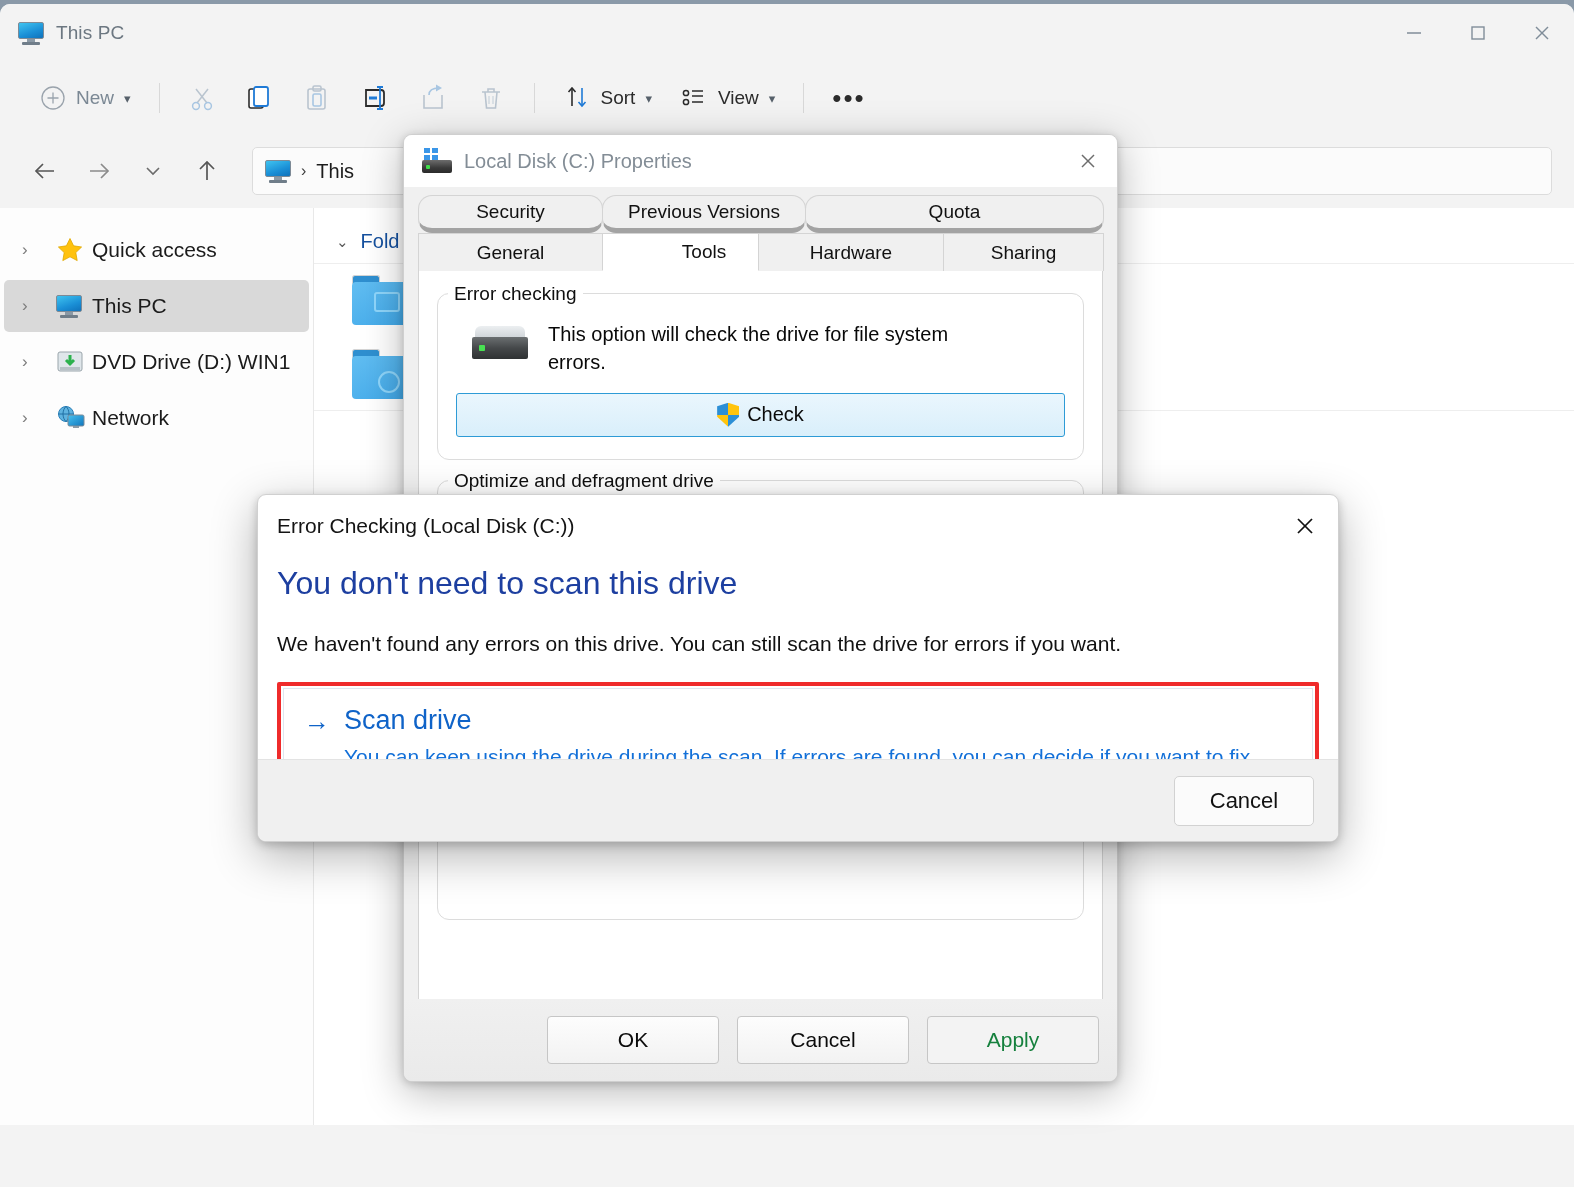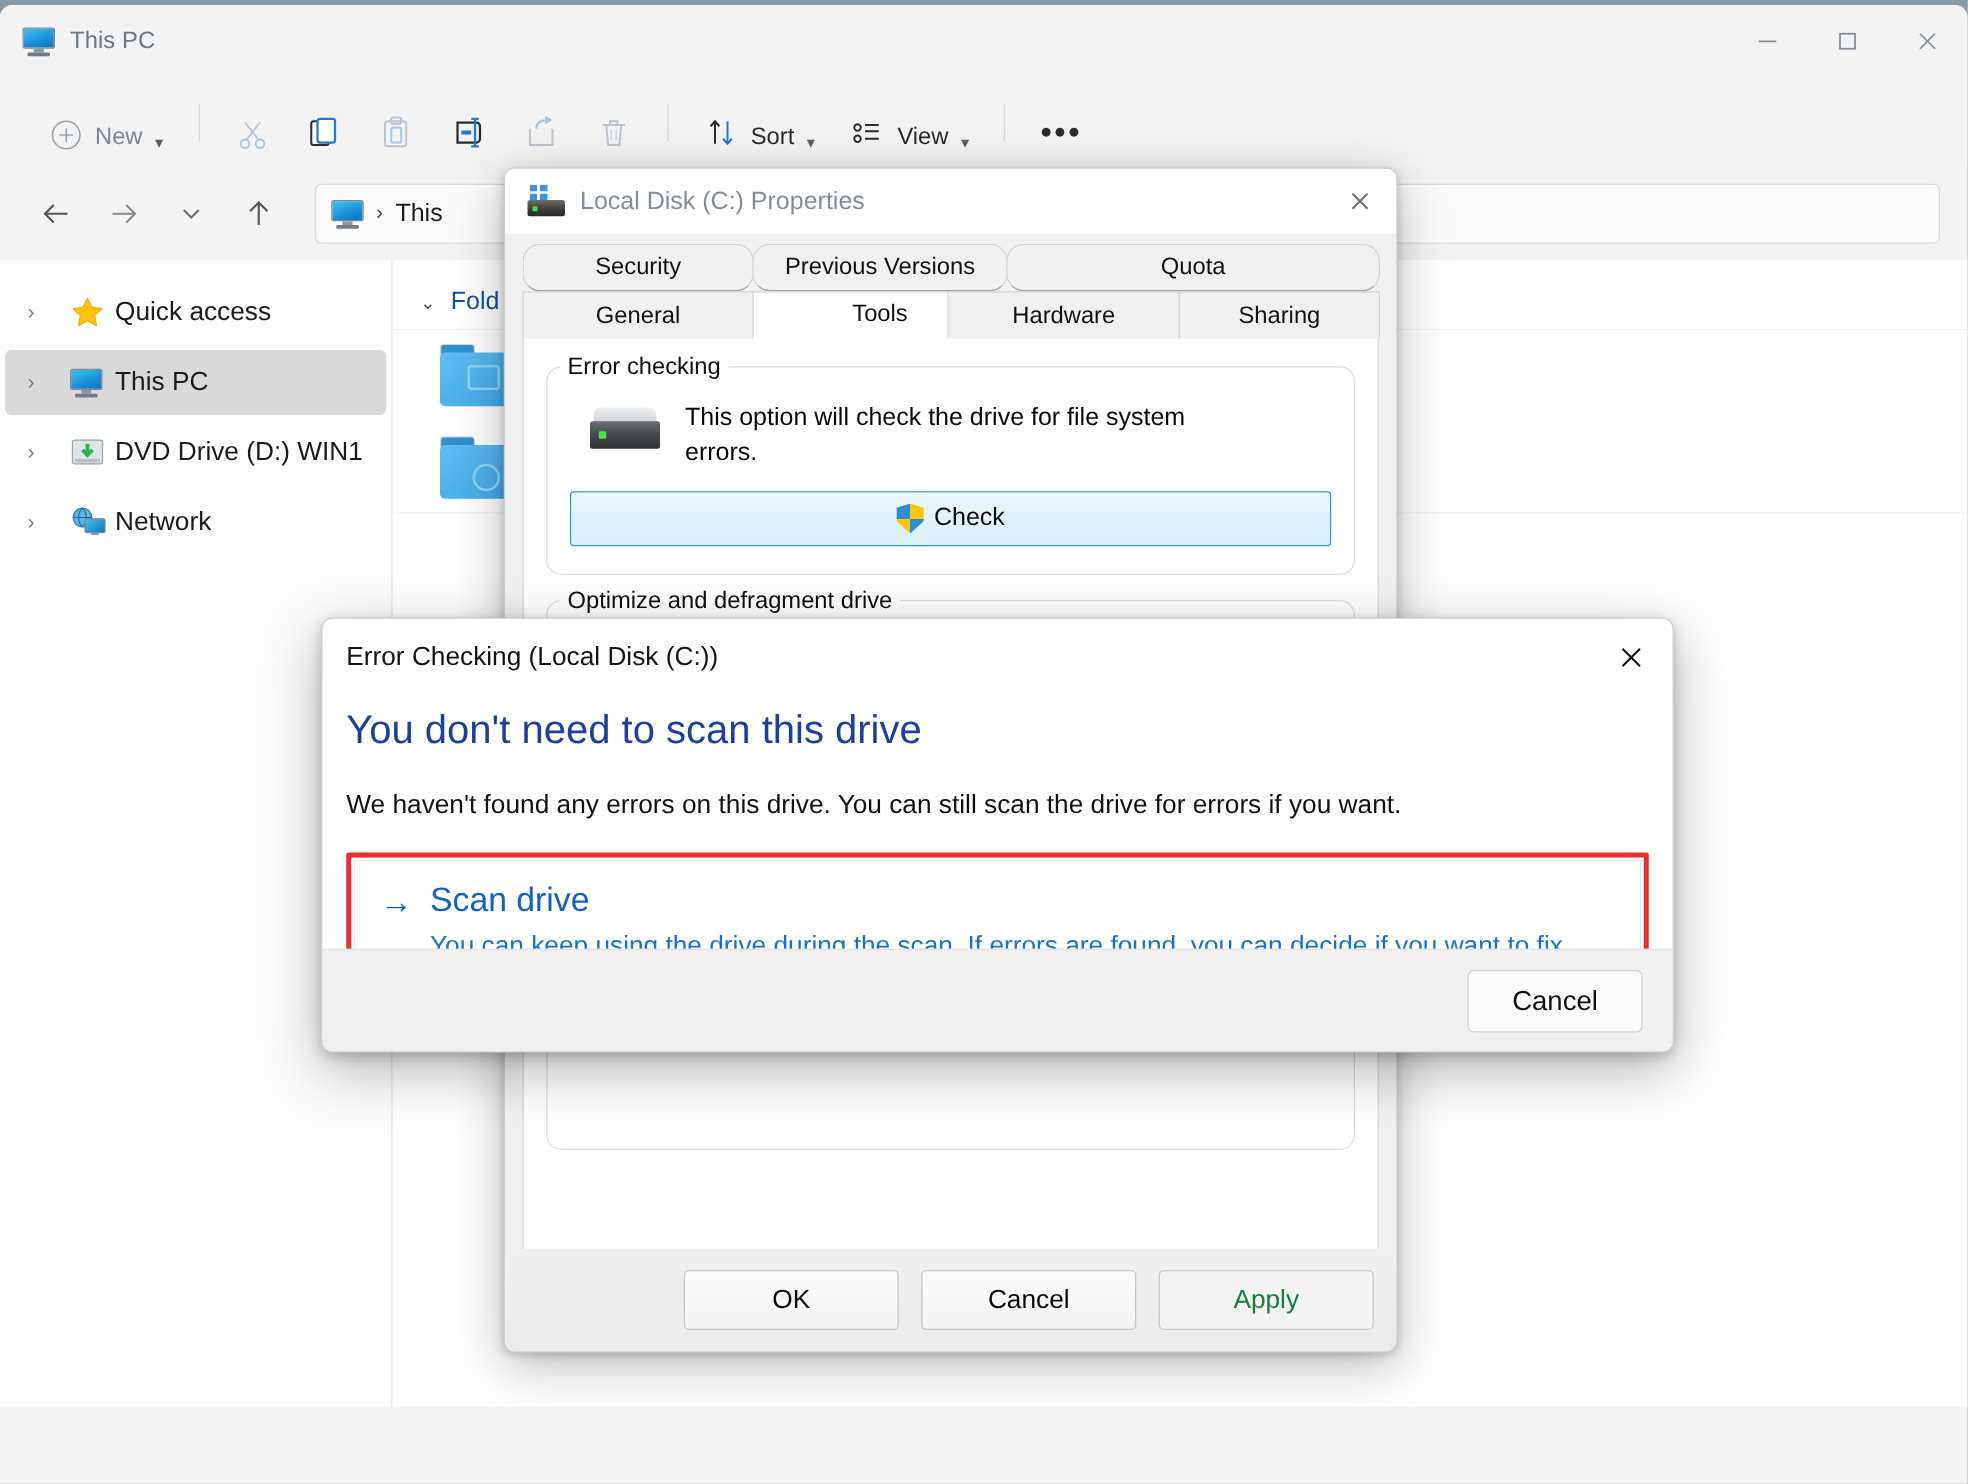--- a/index.html
+++ b/index.html
@@ -67,21 +67,21 @@
   
   #toolbar {
     height: 72px;
     display: flex; align-items: center;
     padding-left: 26px;
     gap: 0;
     background: #f3f3f3;
   }
   .tb-item {
     height: 46px;
-    display: flex; align-items: flex-end; gap: 10px;
+    display: flex; align-items: center; gap: 10px;
     padding: 0 14px;
     border-radius: 6px;
     color: #7b8894;
     font-size: 19px;
   }
   .tb-item.dark { color: #2b2b2b; }
   .tb-sep {
     width: 1px; height: 30px; background: #d8d8d8; margin: 0 14px;
   }
   .chev { font-size: 13px; color: #56606a; }
@@ -256,21 +256,21 @@
     flex: 1;
     height: 38px;
     background: #f0f0f0;
     border: 1px solid #d4d4d4;
     border-bottom: none;
     display: flex; align-items: center; justify-content: center;
     font-size: 19px; color: #111;
     margin-right: -1px;
     font-family: "Liberation Sans", sans-serif;
   }
-  .tab-row.row1 .tab { border-bottom: 1px solid #a3a3a3; border-radius: 14px; }
+  .tab-row.row1 .tab { border-bottom: 5px solid #a3a3a3; border-radius: 14px; }
   .tab.active {
     background: #ffffff;
     border-bottom: 1px solid #ffffff;
     position: relative; z-index: 3;
   }
   .tab-row.row1 .tab:nth-child(1) { flex: 0 0 185px; }
   .tab-row.row1 .tab:nth-child(2) { flex: 0 0 204px; }
   .tab-row.row1 .tab:nth-child(3) { flex: 1; }
   .tab-row.row2 .tab:nth-child(1) { flex: 0 0 185px; }
   .tab-row.row2 .tab:nth-child(2) { flex: 0 0 157px; padding-left: 47px; }

